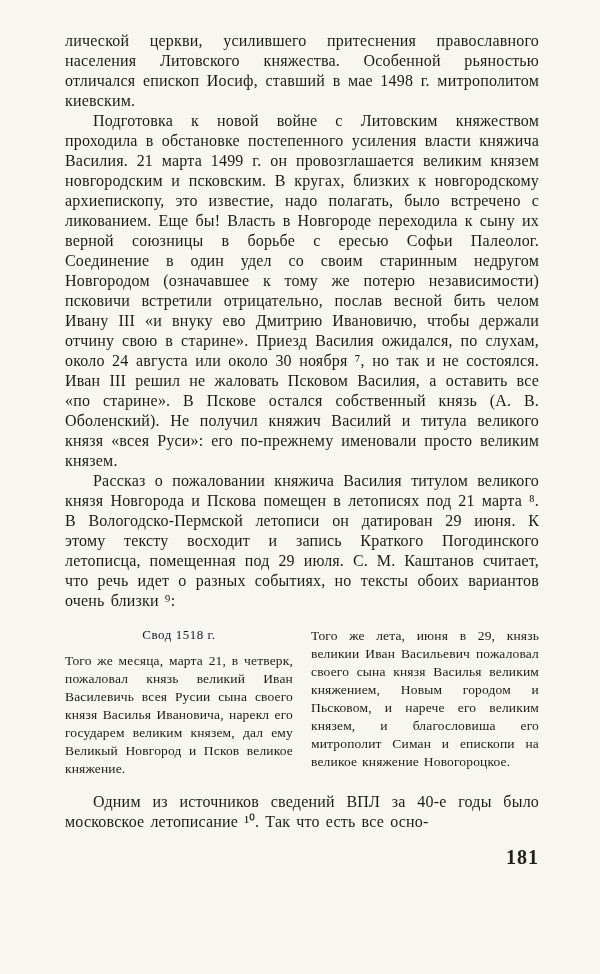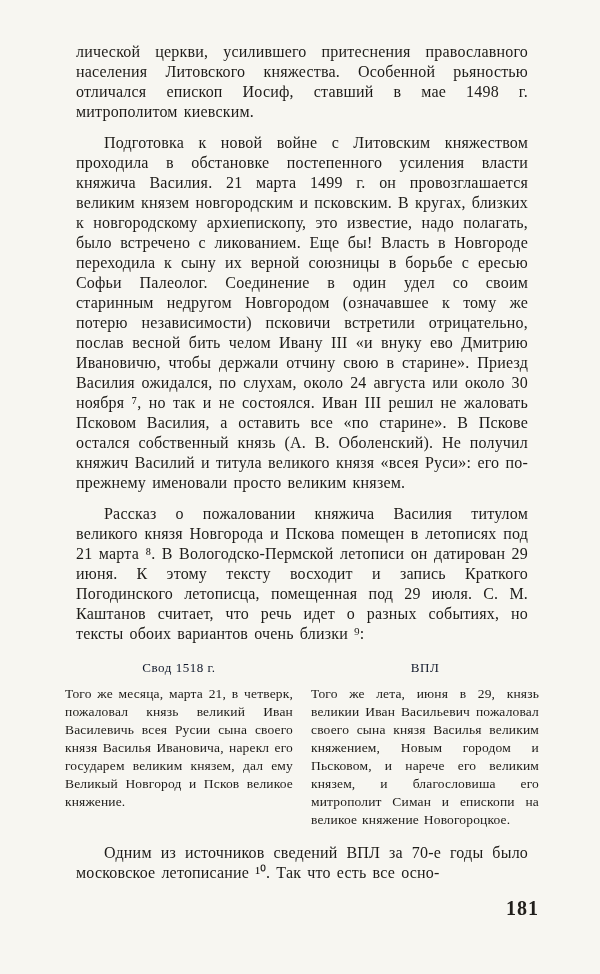--- a/index.html
+++ b/index.html
@@ -16,21 +16,21 @@
     position: relative;
     box-sizing: border-box;
     width: 600px;
     height: 974px;
     padding: 31px 61px 0 65px;
     background: #f7f6f1;
     color: #1d1b18;
     font-family: "Liberation Serif", "DejaVu Serif", serif;
   }
   .para {
-    margin: 11px;
+    margin: 0;
     font-size: 16px;
     line-height: 20px;
     text-align: justify;
     word-spacing: 0.12em;
     letter-spacing: 0.012em;
   }
   .para.indent { text-indent: 28px; font-family: Liberation Serif, serif; }
   .comparison {
     display: flex;
     gap: 18px;
@@ -72,22 +72,21 @@
   <p class="para indent">Подготовка к новой войне с Литовским княжеством проходила в обстановке постепенного усиления власти княжича Василия. 21 марта 1499 г. он провозглашается великим князем новгородским и псковским. В кругах, близких к новгородскому архиепископу, это известие, надо полагать, было встречено с ликованием. Еще бы! Власть в Новгороде переходила к сыну их верной союзницы в борьбе с ересью Софьи Палеолог. Соединение в один удел со своим старинным недругом Новгородом (означавшее к тому же потерю независимости) псковичи встретили отрицательно, послав весной бить челом Ивану III «и внуку ево Дмитрию Ивановичю, чтобы держали отчину свою в старине». Приезд Василия ожидался, по слухам, около 24 августа или около 30 ноября ⁷, но так и не состоялся. Иван III решил не жаловать Псковом Василия, а оставить все «по старине». В Пскове остался собственный князь (А. В. Оболенский). Не получил княжич Василий и титула великого князя «всея Руси»: его по-прежнему именовали просто великим князем.</p>
 
   <p class="para indent">Рассказ о пожаловании княжича Василия титулом великого князя Новгорода и Пскова помещен в летописях под 21 марта ⁸. В Вологодско-Пермской летописи он датирован 29 июня. К этому тексту восходит и запись Краткого Погодинского летописца, помещенная под 29 июля. С. М. Каштанов считает, что речь идет о разных событиях, но тексты обоих вариантов очень близки ⁹:</p>
 
   <div class="comparison">
     <div class="col">
       <div class="col-header">Свод 1518 г.</div>
       <p class="col-body">Того же месяца, марта 21, в четверк, пожаловал князь великий Иван Василевичь всея Русии сына своего князя Василья Ивановича, нарекл его государем великим князем, дал ему Великый Новгород и Псков великое княжение.</p>
     </div>
     <div class="col">
-      <div class="col-header">ВПЛ</div>
       <p class="col-body">Того же лета, июня в 29, князь великии Иван Васильевич пожаловал своего сына князя Василья великим княжением, Новым городом и Пьсковом, и нарече его великим князем, и благословиша его митрополит Симан и епископи на великое княжение Новогороцкое.</p>
     </div>
   </div>
 
-  <p class="para indent">Одним из источников сведений ВПЛ за 70-е годы было московское летописание ¹⁰. Так что есть все осно-</p>
+  <p class="para indent">Одним из источников сведений ВПЛ за 40-е годы было московское летописание ¹⁰. Так что есть все осно-</p>
 
   <div class="page-number">181</div>
 
 </div>
 
 </body></html>

